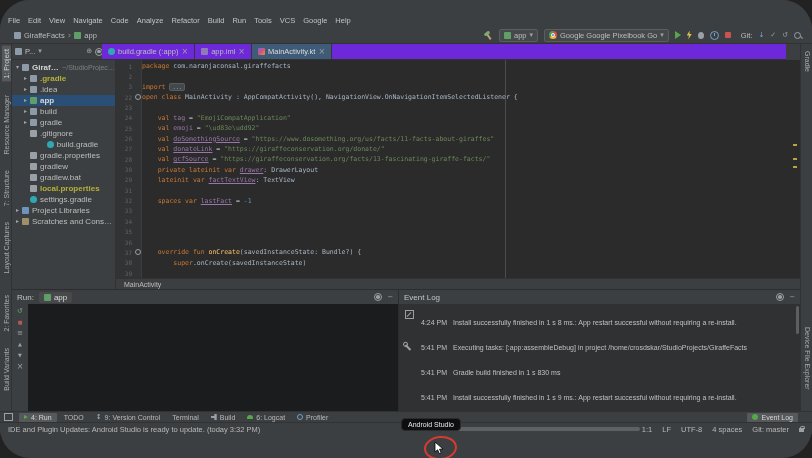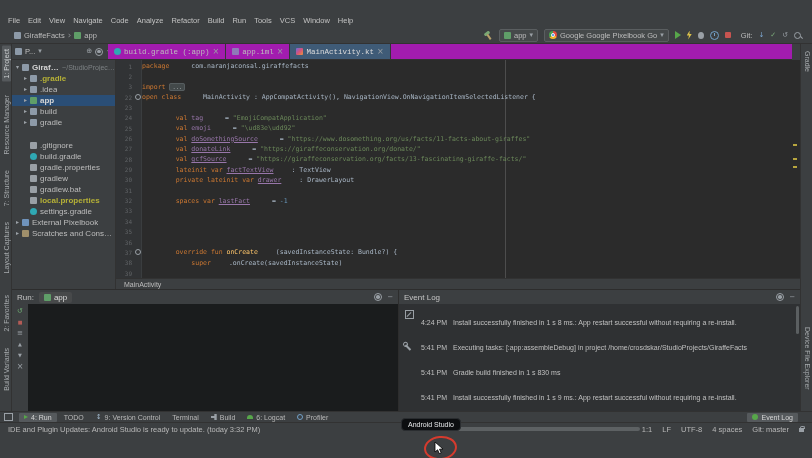--- a/index.html
+++ b/index.html
@@ -1,17 +1,17 @@
 <!DOCTYPE html>
 <html><head>
 <meta charset="utf-8">
 <style>
   html,body{margin:0;padding:0;background:#222;}
   #app{position:relative;width:812px;height:458px;background:#3c3f41;overflow:hidden;
-       font-family:"Liberation Sans",sans-serif;color:#bbbbbb;}
+       font-family:"Liberation Sans",sans-serif;color:#bbbbbb;border-radius:30px;}
   .abs{position:absolute;}
   .g{font-family:"DejaVu Sans",sans-serif;font-size:7px;line-height:1;color:#9aa0a6;display:inline-block;}
   .g-caret::before{content:"▾";}
   .g-chev::before{content:"›";font-size:9px;color:#8b8f92;}
   .g-arrow-r::before{content:"▸";font-size:6px;}
   .g-arrow-dn::before{content:"▾";font-size:6px;}
   .g-plus-circle::before{content:"⊕";}
   .g-minus::before{content:"−";}
   .g-down::before{content:"↓";color:#7ca6cf;}
   .g-check::before{content:"✓";color:#79a878;}
@@ -67,22 +67,22 @@
   .chromeball{border-radius:50%;background:conic-gradient(#e5493f 0 33%,#f0b32c 33% 66%,#4aa14e 66% 100%);
               position:relative;display:inline-block;}
   .chromeball::after{content:"";position:absolute;inset:26%;background:#4a8fe8;border:1px solid #f4f4f4;border-radius:50%;}
   .chrome-mini{width:8px;height:8px;}
 
   
   .pane-header{left:12px;top:44px;width:104px;height:16px;background:#3c3f41;border-right:1px solid #323232;
                border-bottom:1px solid #323232;display:flex;align-items:center;gap:3px;padding:0 3px;box-sizing:border-box;}
   .ph-label{font-size:7.5px;color:#c2c2c2;}
   .ph-icons{margin-left:auto;display:flex;align-items:center;gap:3px;}
-  .tabbar{left:108px;top:44px;width:684px;height:16px;background:#a21caf;border-bottom:1px solid #323232;
-          display:flex;align-items:flex-end;box-sizing:border-box;font-family:Liberation Mono, monospace;}
+  .tabbar{left:102px;top:44px;width:684px;height:16px;background:#6d28d9;border-bottom:1px solid #323232;
+          display:flex;align-items:flex-end;box-sizing:border-box;}
   .tab{display:flex;align-items:center;gap:3px;height:15px;padding:0 6px;font-size:7.5px;color:#bdbdbd;
        border-right:1px solid #333537;}
   .tab.sel{background:#3f5b77;color:#dcdcdc;justify-content:space-between;}
   .tic{width:7px;height:7px;border-radius:1px;flex:none;}
   .tic-gradle{background:#2fa8b3;border-radius:50%;}
   .tic-iml{background:#8f7ab8;}
   .tic-kotlin{background:linear-gradient(135deg,#6c6cdc 0%,#d5527c 50%,#e8943a 100%);}
 
   
   .stripe{width:12px;background:#3c3f41;box-sizing:border-box;}
@@ -111,21 +111,21 @@
   .editor{left:116px;top:60px;width:684px;height:218px;background:#2b2b2b;overflow:hidden;}
   .gutter-bg{position:absolute;left:0;top:0;width:25px;height:100%;background:#313335;border-right:1px solid #3a3d3f;}
   .margin-line{position:absolute;left:389px;top:0;width:1px;height:100%;background:#4d4d4d;}
   #code{position:absolute;left:0;top:1px;right:0;}
   .code-line{height:10.35px;display:flex;align-items:center;}
   .lnum{width:16px;text-align:right;padding-right:2px;font-family:"DejaVu Sans Mono",monospace;
         font-size:6px;color:#606366;flex:none;}
   .gico{width:8px;flex:none;display:flex;justify-content:center;align-items:center;}
   .gico.ov::before{content:"";width:4px;height:4px;border:1px solid #9aa0a6;border-radius:50%;}
   .lcode{font-family:"DejaVu Sans Mono",monospace;font-size:6.5px;white-space:pre;color:#a9b7c6;}
-  .c-kw{color:#cc7832;}.c-pl{color:#a9b7c6;margin-left:18px;}.c-str{color:#6a8759;}.c-prop{color:#9876aa;}
+  .c-kw{color:#cc7832;}.c-pl{color:#a9b7c6;}.c-str{color:#6a8759;}.c-prop{color:#9876aa;}
   .c-propu{color:#9876aa;text-decoration:underline;}
   .c-fn{color:#ffc66b;}.c-num{color:#6897bb;}
   .c-fold{color:#b6bcbe;background:#43494a;border:1px solid #565d5f;border-radius:2px;padding:0 2px;font-size:5.5px;}
   .emk{position:absolute;right:3px;width:4px;height:2px;background:#b8a63e;}
   .editor-crumbs{left:116px;top:278px;width:684px;height:11px;background:#3c3f41;border-top:1px solid #323232;
                  display:flex;align-items:center;padding-left:8px;font-size:7px;color:#bdbdbd;box-sizing:border-box;}
 
   
   .run-panel{left:12px;top:289px;width:386px;height:122px;background:#3c3f41;border-top:1px solid #2d2d2d;
              box-sizing:border-box;}
@@ -202,21 +202,21 @@
       <span class="menu-item">Edit</span>
       <span class="menu-item">View</span>
       <span class="menu-item">Navigate</span>
       <span class="menu-item">Code</span>
       <span class="menu-item">Analyze</span>
       <span class="menu-item">Refactor</span>
       <span class="menu-item">Build</span>
       <span class="menu-item">Run</span>
       <span class="menu-item">Tools</span>
       <span class="menu-item">VCS</span>
-      <span class="menu-item">Window</span>
+      <span class="menu-item">Google</span>
       <span class="menu-item">Help</span>
     </div>
 
   <div class="abs toolbar">
     <div class="crumbs">
       <span class="ti ti-folder"></span>
       <span>GiraffeFacts</span>
       <span class="g g-chev"></span>
       <span class="ti ti-module"></span>
       <span>app</span>
@@ -321,26 +321,26 @@
         <div class="trow" style="padding-left: 10px;">
           <span class="arr g g-arrow-r"></span>
           <span class="ti ti-folder"></span>
           <span class="lbl">build</span>
         </div>
         <div class="trow" style="padding-left: 10px;">
           <span class="arr g g-arrow-r"></span>
           <span class="ti ti-folder"></span>
           <span class="lbl">gradle</span>
         </div>
-        <div class="trow" style="padding-left: 10px; margin-top: 12px;">
+        <div class="trow" style="padding-left: 10px;">
           <span class="arr"></span>
           <span class="ti ti-file"></span>
           <span class="lbl">.gitignore</span>
         </div>
-        <div class="trow" style="padding-left: 10px;">
+        <div class="trow" style="padding-left: 10px; justify-content: center;">
           <span class="arr"></span>
           <span class="ti ti-gradle"></span>
           <span class="lbl">build.gradle</span>
         </div>
         <div class="trow" style="padding-left: 10px;">
           <span class="arr"></span>
           <span class="ti ti-file"></span>
           <span class="lbl">gradle.properties</span>
         </div>
         <div class="trow" style="padding-left: 10px;">
@@ -359,21 +359,21 @@
           <span class="lbl olive">local.properties</span>
         </div>
         <div class="trow" style="padding-left: 10px;">
           <span class="arr"></span>
           <span class="ti ti-gradle"></span>
           <span class="lbl">settings.gradle</span>
         </div>
         <div class="trow" style="padding-left: 2px;">
           <span class="arr g g-arrow-r"></span>
           <span class="ti ti-libs"></span>
-          <span class="lbl">External Pixelbook</span>
+          <span class="lbl">Project Libraries</span>
         </div>
         <div class="trow" style="padding-left: 2px;">
           <span class="arr g g-arrow-r"></span>
           <span class="ti ti-console"></span>
           <span class="lbl">Scratches and Consoles</span>
         </div>
       </div>
   </div>
 
   <div class="abs editor">
@@ -424,28 +424,28 @@
           <span class="lnum">27</span>
           <span class="gico"></span>
           <span class="lcode"><span class="c-pl">    </span><span class="c-kw">val </span><span class="c-propu">donateLink</span><span class="c-pl"> = </span><span class="c-str">"https://giraffeconservation.org/donate/"</span></span>
         </div>
         <div class="code-line">
           <span class="lnum">28</span>
           <span class="gico"></span>
           <span class="lcode"><span class="c-pl">    </span><span class="c-kw">val </span><span class="c-propu">gcfSource</span><span class="c-pl"> = </span><span class="c-str">"https://giraffeconservation.org/facts/13-fascinating-giraffe-facts/"</span></span>
         </div>
         <div class="code-line">
+          <span class="lnum">30</span>
+          <span class="gico"></span>
+          <span class="lcode"><span class="c-pl">    </span><span class="c-kw">private lateinit var </span><span class="c-propu">drawer</span><span class="c-pl">: DrawerLayout</span></span>
+        </div>
+        <div class="code-line">
           <span class="lnum">29</span>
           <span class="gico"></span>
           <span class="lcode"><span class="c-pl">    </span><span class="c-kw">lateinit var </span><span class="c-propu">factTextView</span><span class="c-pl">: TextView</span></span>
-        </div>
-        <div class="code-line">
-          <span class="lnum">30</span>
-          <span class="gico"></span>
-          <span class="lcode"><span class="c-pl">    </span><span class="c-kw">private lateinit var </span><span class="c-propu">drawer</span><span class="c-pl">: DrawerLayout</span></span>
         </div>
         <div class="code-line">
           <span class="lnum">31</span>
           <span class="gico"></span>
         </div>
         <div class="code-line">
           <span class="lnum">32</span>
           <span class="gico"></span>
           <span class="lcode"><span class="c-pl">    </span><span class="c-kw">spaces var </span><span class="c-propu">lastFact</span><span class="c-pl"> = </span><span class="c-num">-1</span></span>
         </div>

